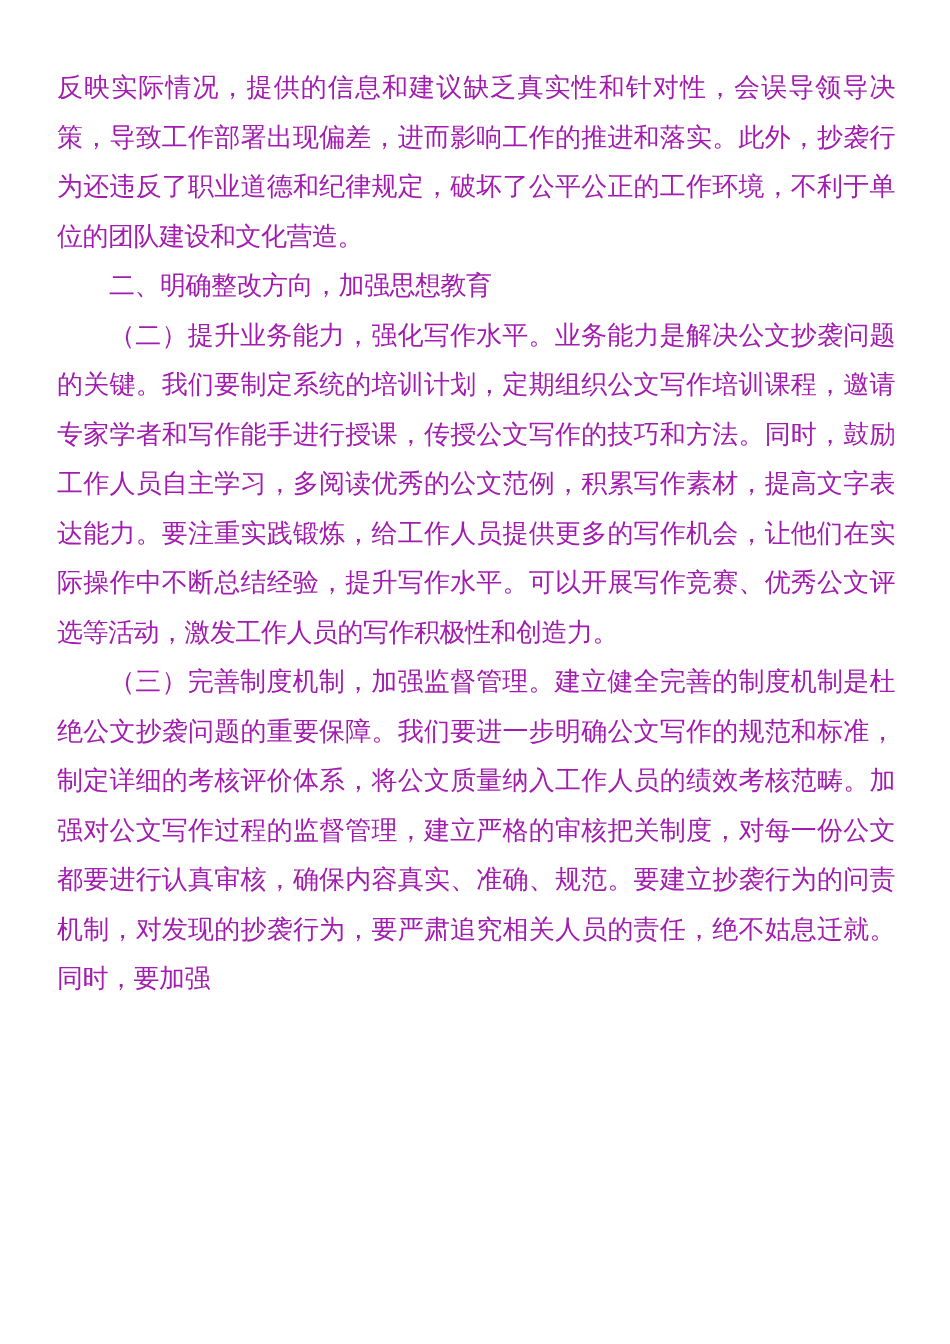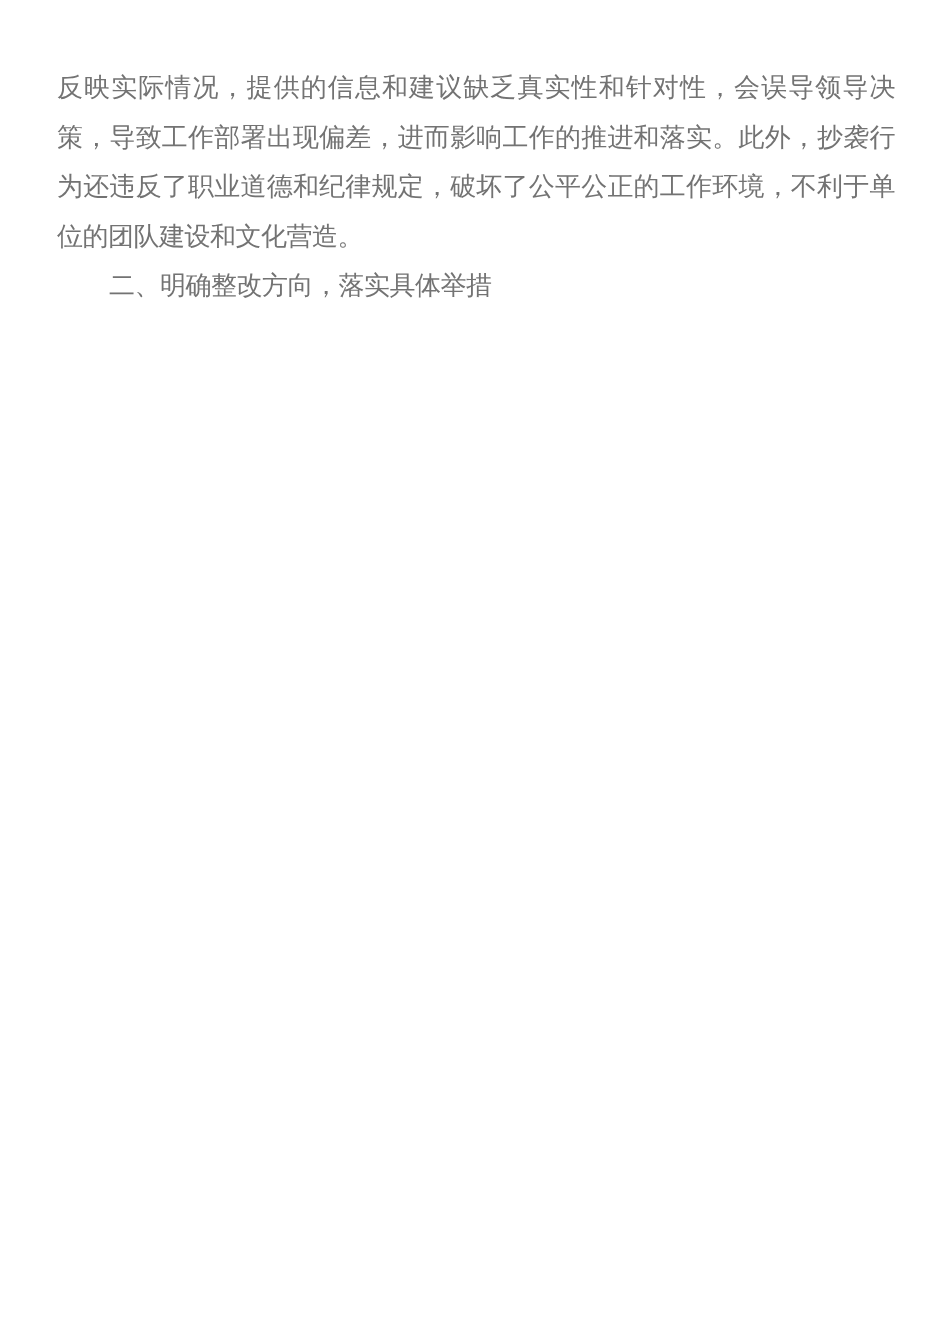--- a/index.html
+++ b/index.html
@@ -15,33 +15,35 @@
     background: #ffffff;
     padding: 63px 55px 0 57px;
     overflow: hidden;
   }
   .doc p {
     margin: 0;
     padding: 0;
     font-family: "Liberation Sans", "DejaVu Sans", sans-serif;
     font-size: 26px;
     line-height: 49.5px;
-    color: #737373;
+    color: #a21caf;
     text-align: justify;
     letter-spacing: -0.5px;
     word-break: break-all;
   }
   .doc p.indent {
     text-indent: 2em;
   }
   .doc p.heading {
     font-weight: normal; 
   }
 </style>
 </head>
 <body>
 
 <div class="page">
   <div class="doc">
     <p>反映实际情况，提供的信息和建议缺乏真实性和针对性，会误导领导决策，导致工作部署出现偏差，进而影响工作的推进和落实。此外，抄袭行为还违反了职业道德和纪律规定，破坏了公平公正的工作环境，不利于单位的团队建设和文化营造。</p>
-    <p class="indent heading">二、明确整改方向，落实具体举措</p>
+    <p class="indent heading">二、明确整改方向，加强思想教育</p>
+    <p class="indent">（二）提升业务能力，强化写作水平。业务能力是解决公文抄袭问题的关键。我们要制定系统的培训计划，定期组织公文写作培训课程，邀请专家学者和写作能手进行授课，传授公文写作的技巧和方法。同时，鼓励工作人员自主学习，多阅读优秀的公文范例，积累写作素材，提高文字表达能力。要注重实践锻炼，给工作人员提供更多的写作机会，让他们在实际操作中不断总结经验，提升写作水平。可以开展写作竞赛、优秀公文评选等活动，激发工作人员的写作积极性和创造力。</p>
+    <p class="indent">（三）完善制度机制，加强监督管理。建立健全完善的制度机制是杜绝公文抄袭问题的重要保障。我们要进一步明确公文写作的规范和标准，制定详细的考核评价体系，将公文质量纳入工作人员的绩效考核范畴。加强对公文写作过程的监督管理，建立严格的审核把关制度，对每一份公文都要进行认真审核，确保内容真实、准确、规范。要建立抄袭行为的问责机制，对发现的抄袭行为，要严肃追究相关人员的责任，绝不姑息迁就。同时，要加强</p>
   </div>
 </div>
 
 </body></html>

